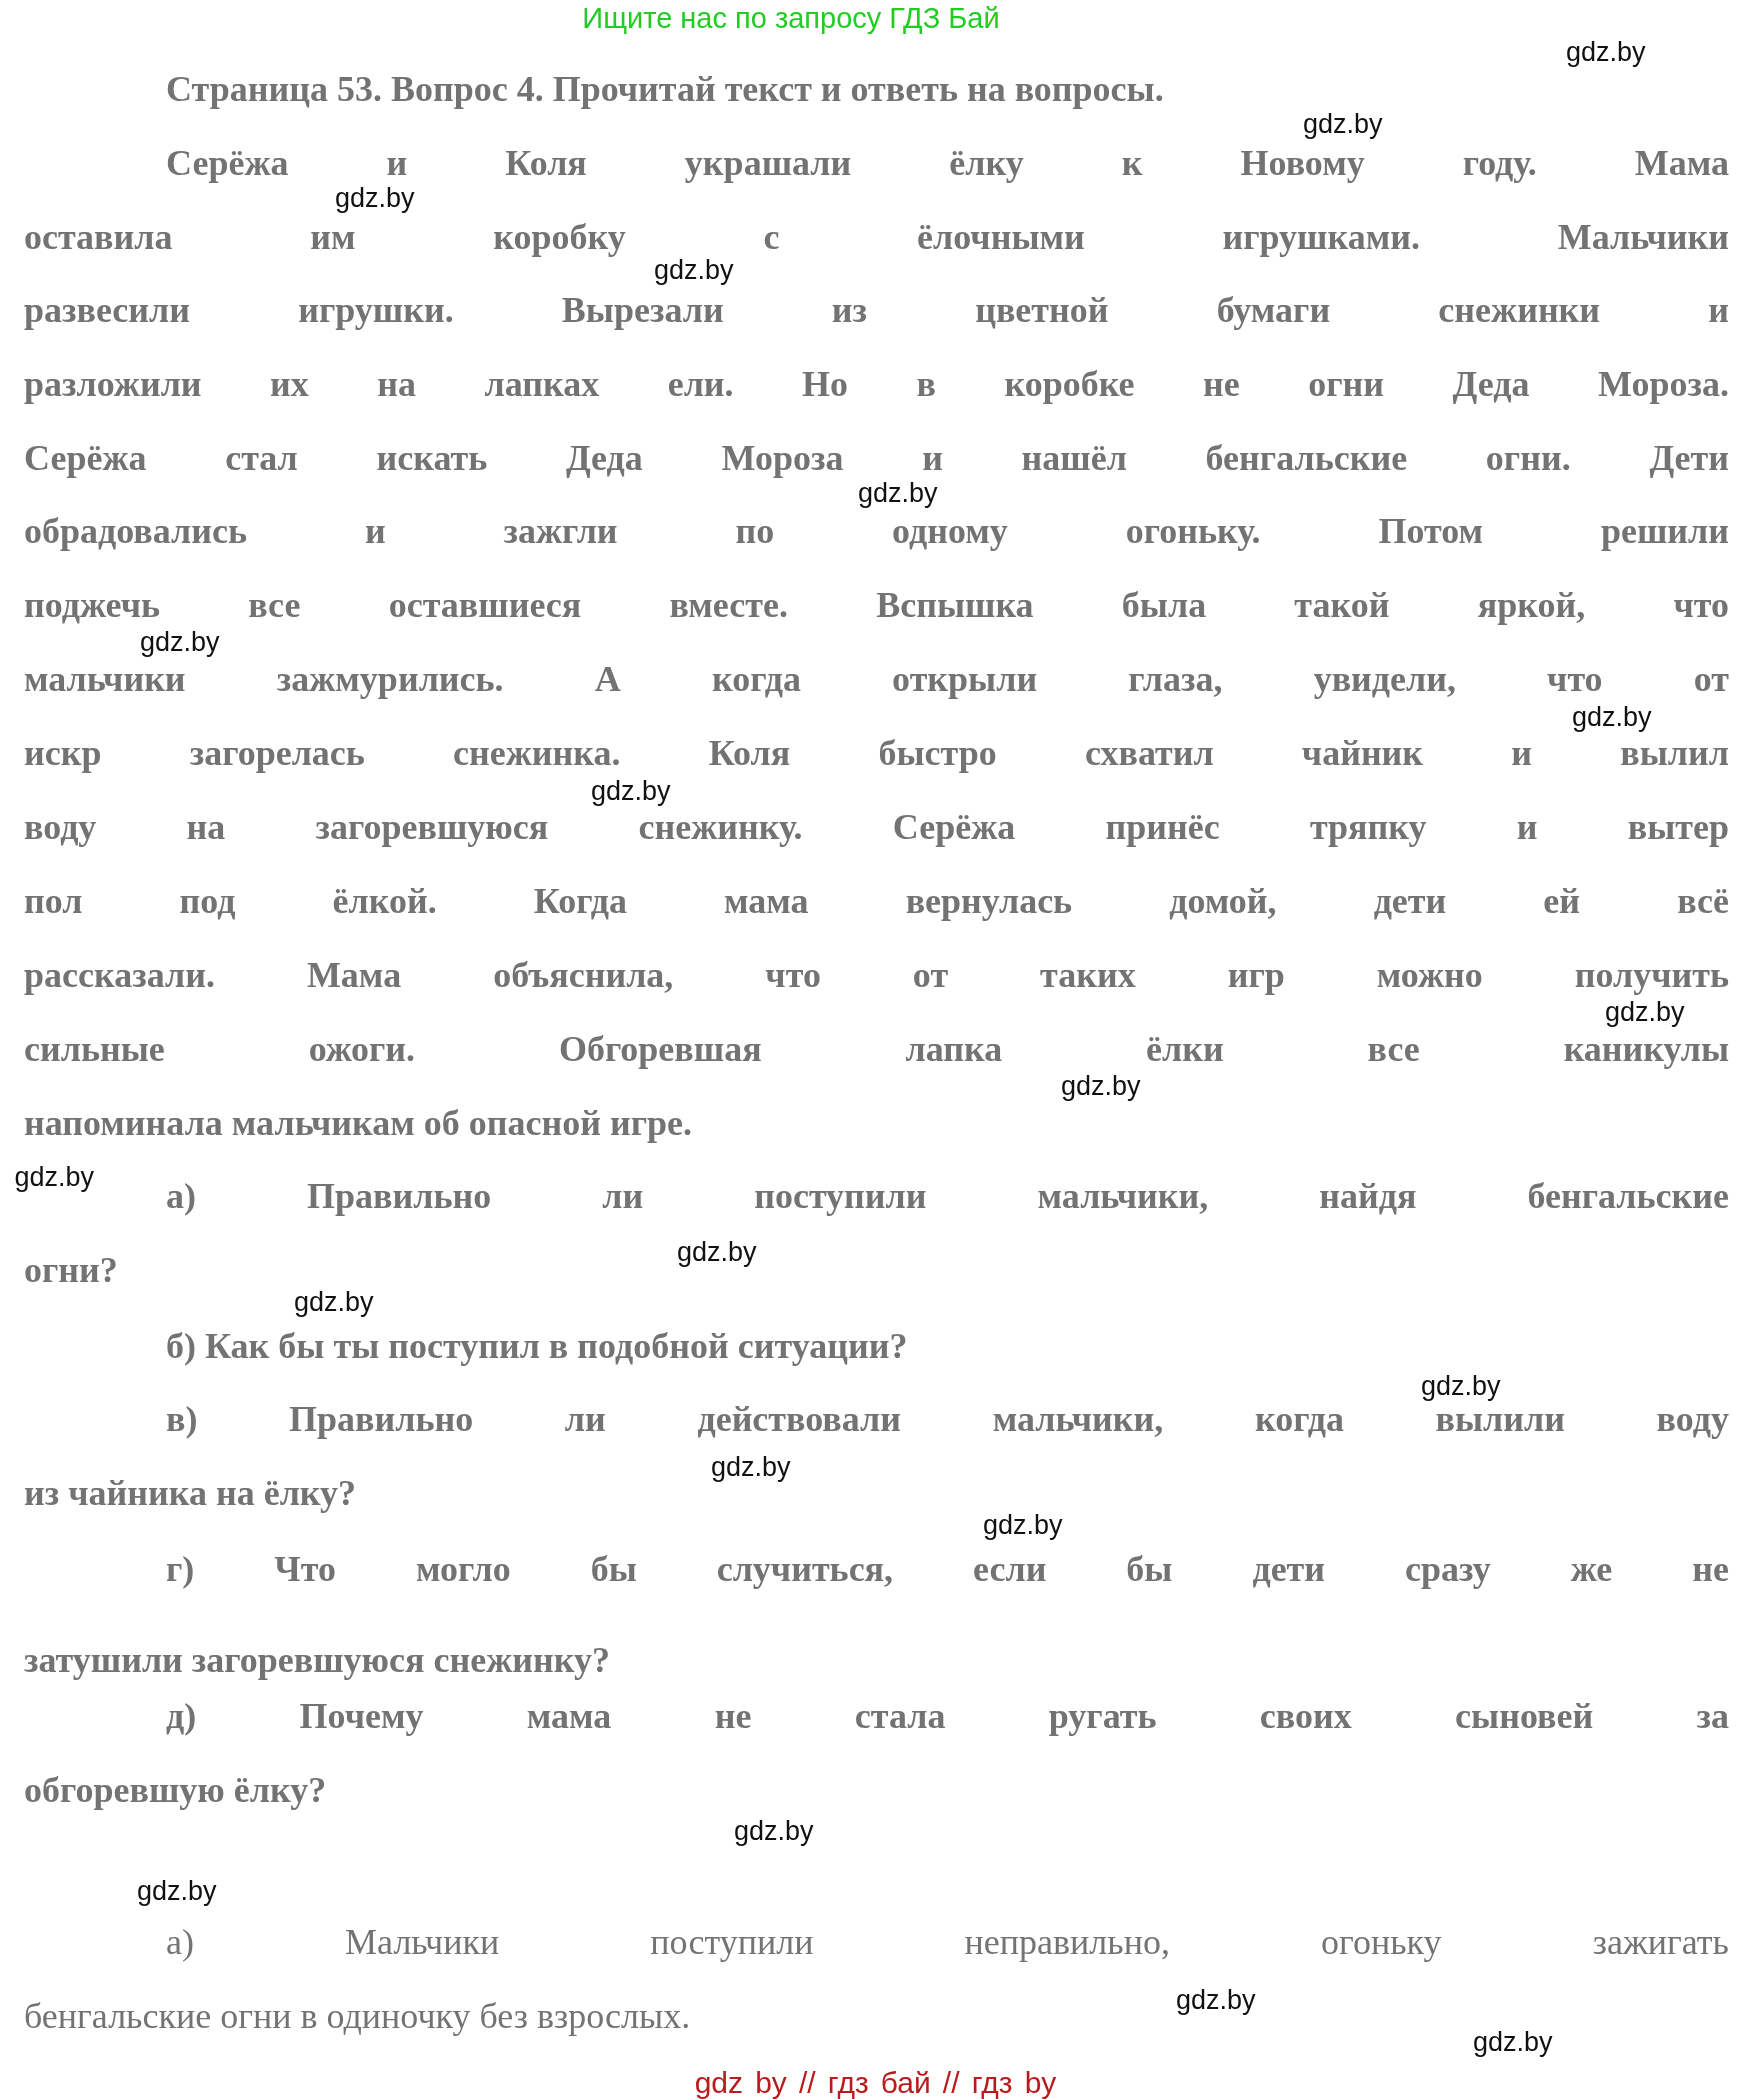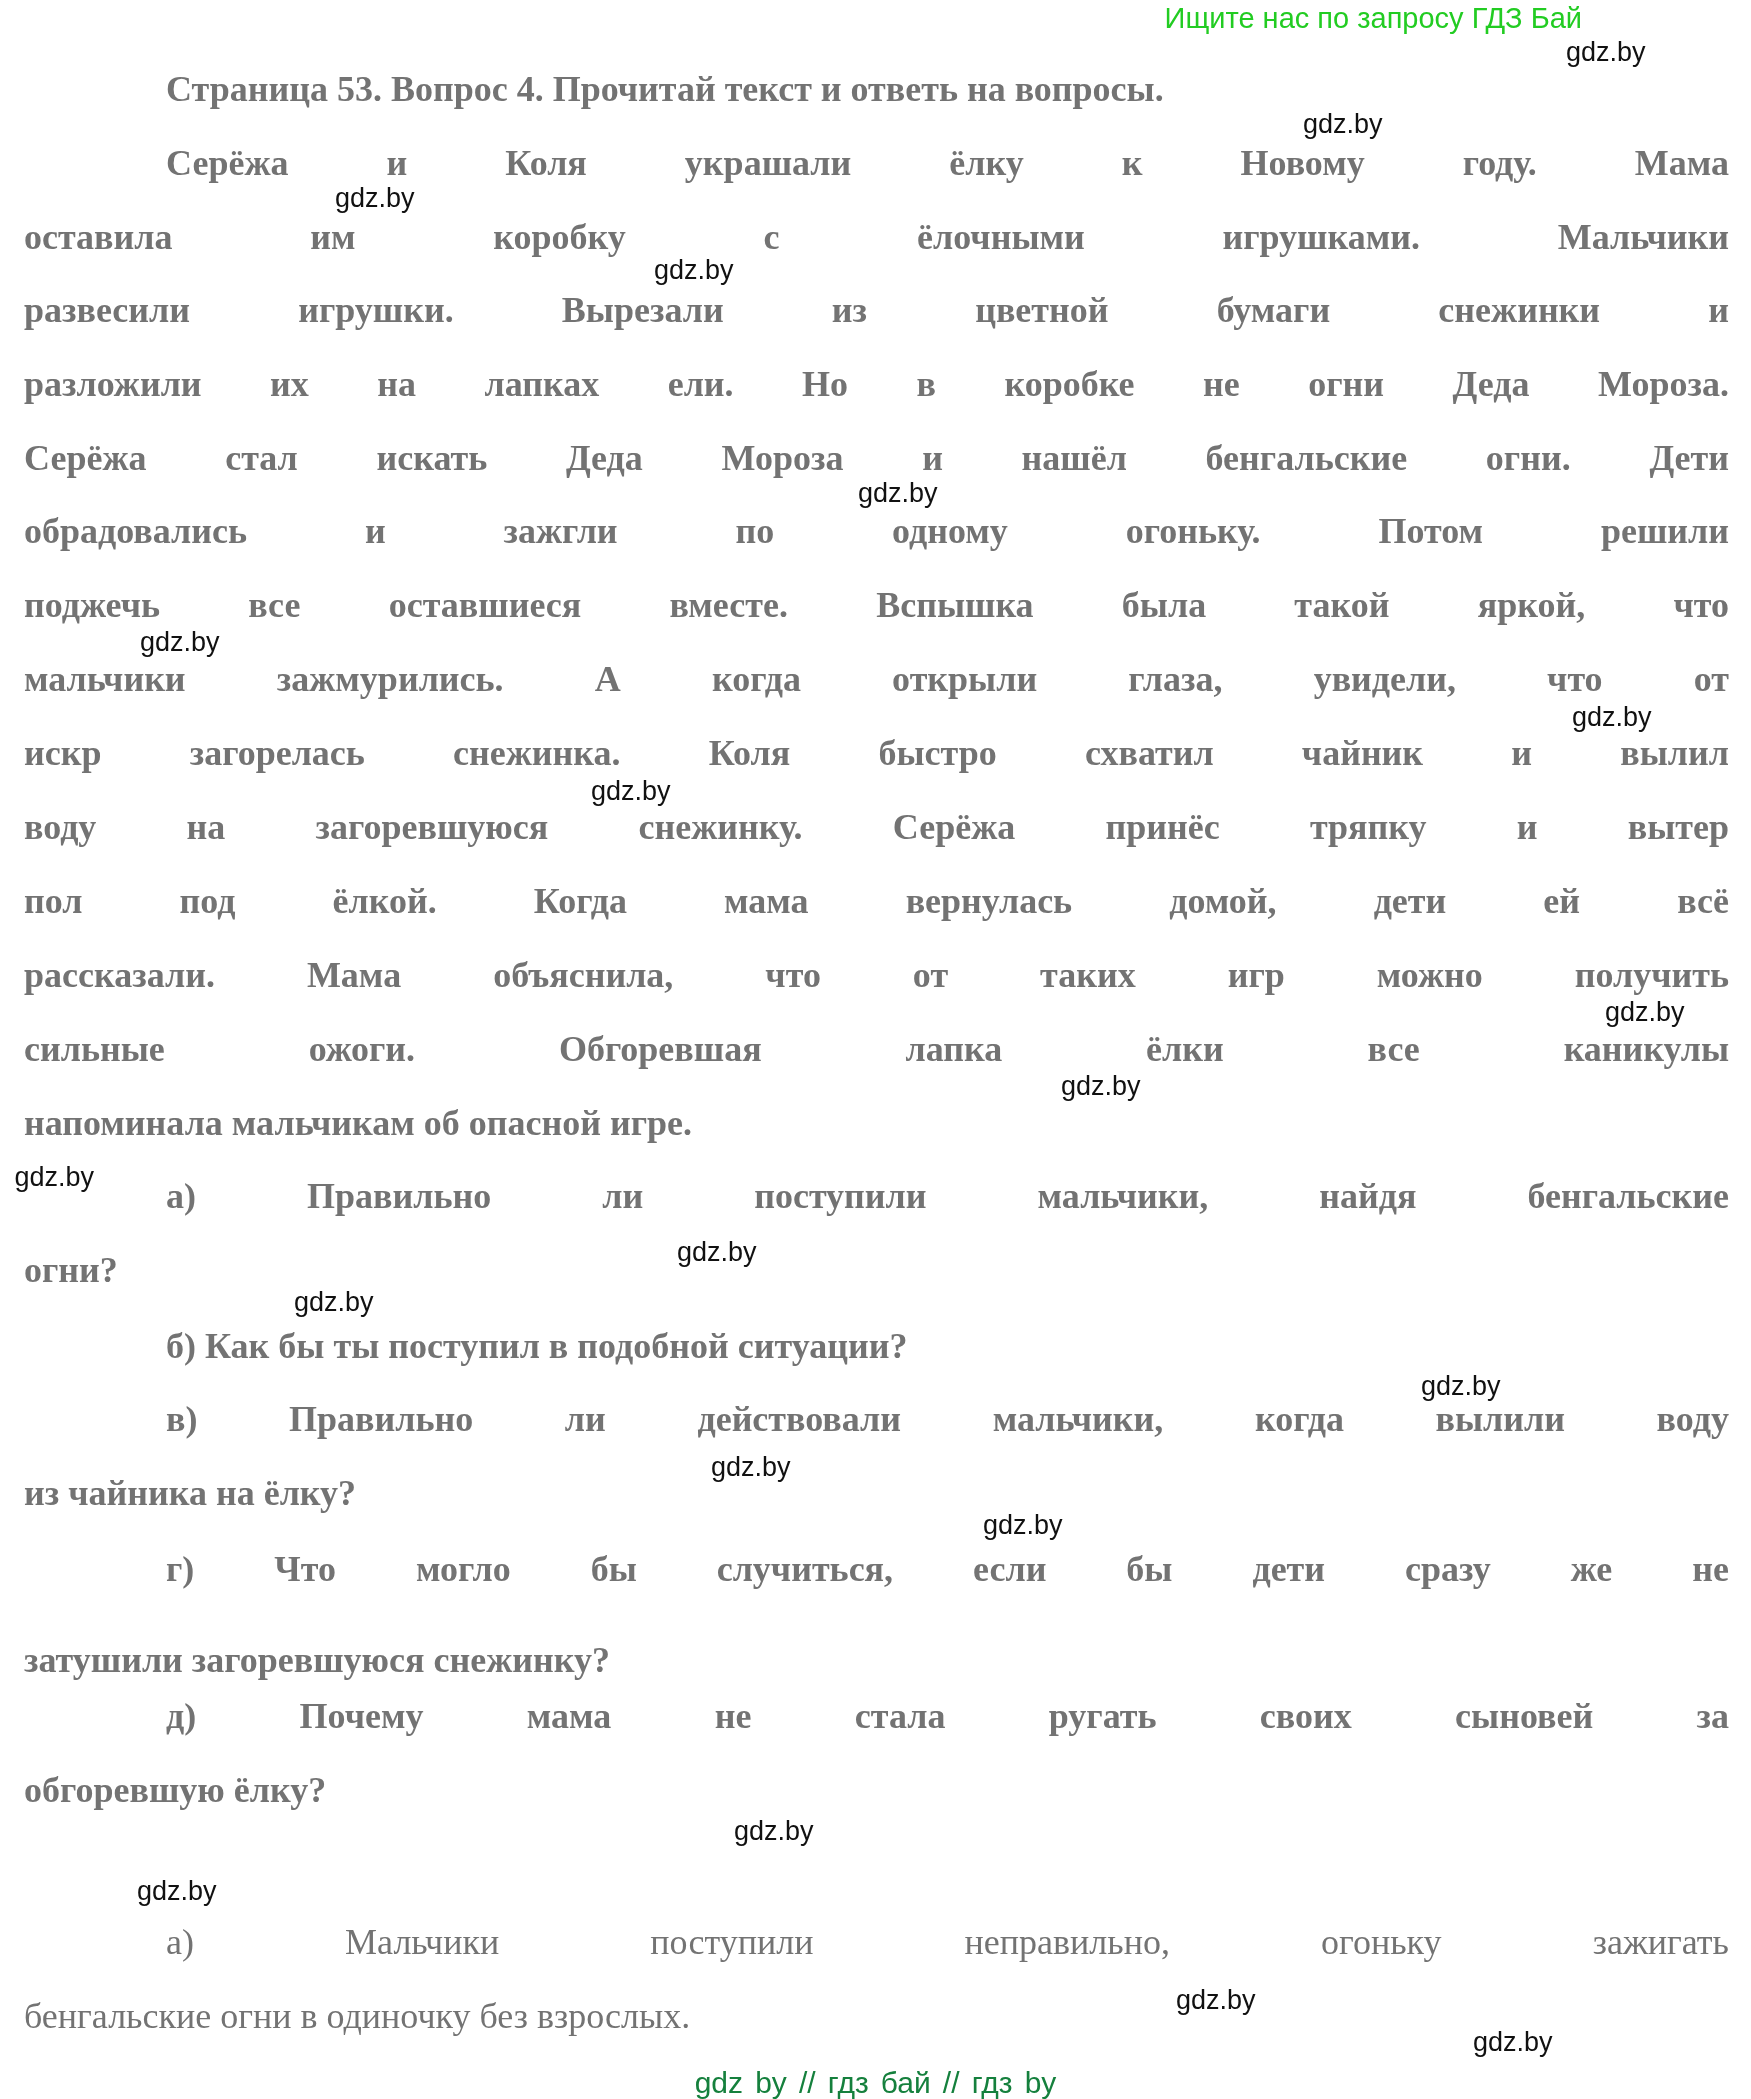--- a/index.html
+++ b/index.html
@@ -1,37 +1,37 @@
 <!DOCTYPE html>
 <html><head>
 <meta charset="utf-8">
 <style>
   html, body { margin: 0; padding: 0; background: #ffffff; }
   body { width: 1751px; height: 2099px; position: relative; overflow: hidden; }
   .promo {
-    position: absolute; left: 0; width: 1582px; top: 1.9px; text-align: right;
+    position: absolute; left: 0; width: 1582px; top: 1.9px; text-align: center;
     font-family: "Liberation Sans", sans-serif; font-size: 29px; line-height: 33px;
     color: #22cc22;
   }
   .line {
     position: absolute; left: 24px; width: 1705px; height: 58px;
     font-family: Liberation Serif, serif; font-size: 36px; line-height: 58px;
     font-weight: bold; color: #737373; white-space: nowrap;
   }
   .line.just { text-align: justify; text-align-last: justify; }
   .line.indent { left: 166px; width: 1563px; }
   .line.normal { font-weight: normal; }
   .wm {
     position: absolute; font-family: "Liberation Sans", sans-serif;
     font-size: 27px; line-height: 27px; color: #111;
   }
   .footer {
     position: absolute; left: 0; width: 1751px; top: 2065px; text-align: center;
     font-family: "Liberation Sans", sans-serif; font-size: 30px; line-height: 35px;
-    color: #15803d; word-spacing: 3.8px;
+    color: #b91c1c; word-spacing: 3.8px;
   }
 </style>
 </head>
 <body>
 
 <div class="promo">Ищите нас по запросу ГДЗ Бай</div>
 
 <div class="line indent" style="top:60px;">Страница 53. Вопрос 4. Прочитай текст и ответь на вопросы.</div>
 
 <div class="line just indent" style="top:134px;">Серёжа и Коля украшали ёлку к Новому году. Мама</div>

